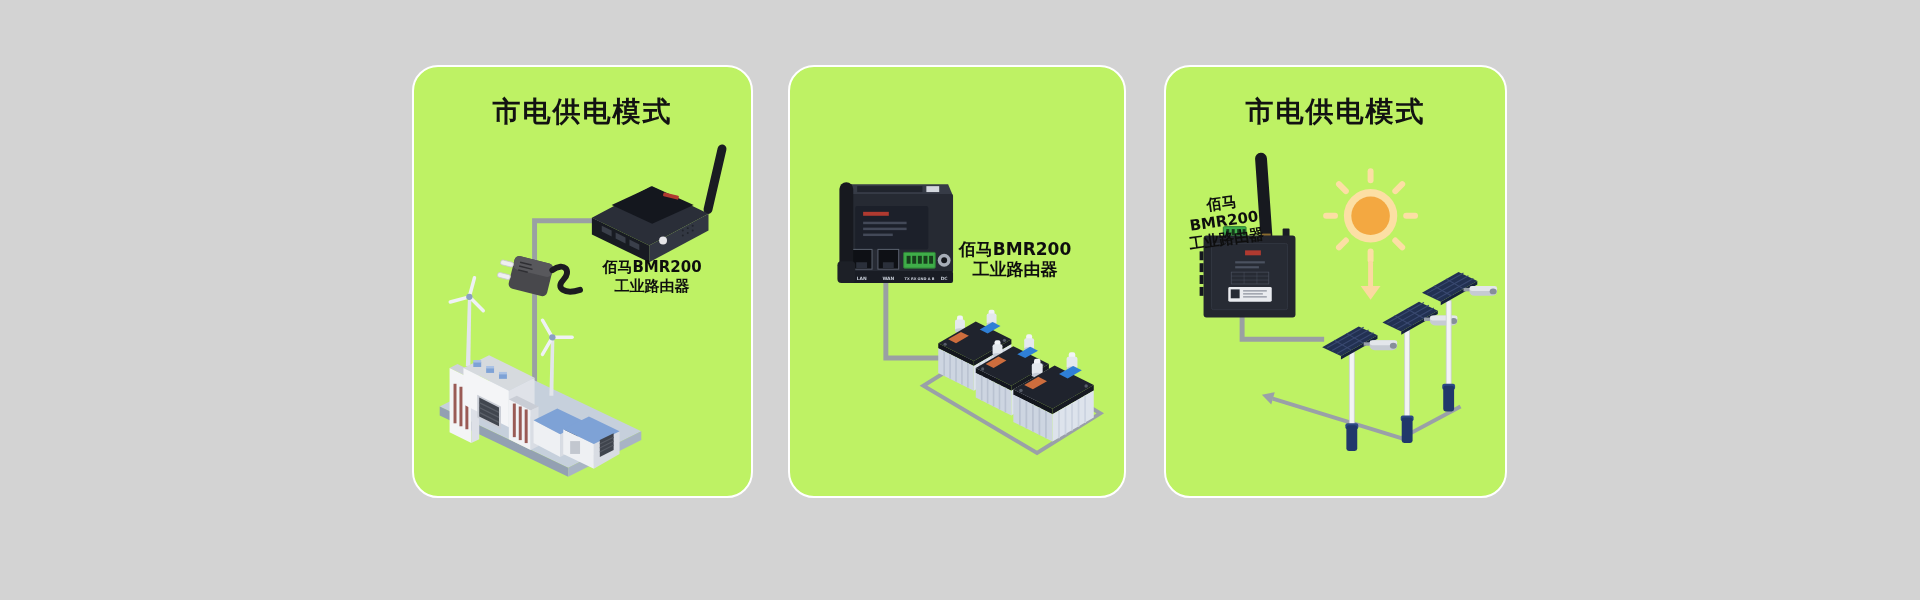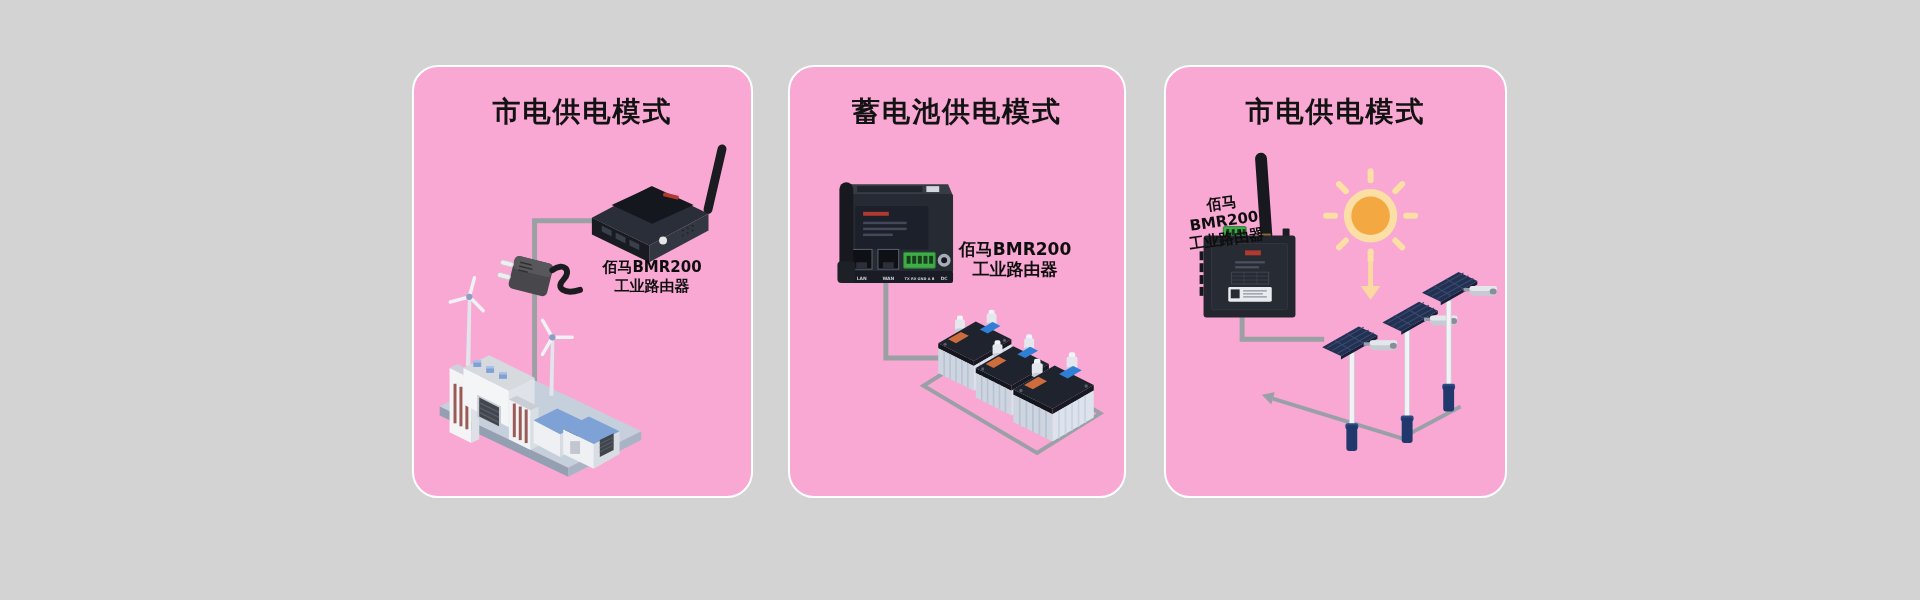--- a/index.html
+++ b/index.html
@@ -1,18 +1,18 @@
 <!DOCTYPE html>
 <html><head>
 <meta charset="utf-8">
 <style>
   html,body{margin:0;padding:0;}
   body{font-family:"DejaVu Sans","Liberation Sans",sans-serif;}
   .stage{position:relative;width:1920px;height:600px;background:#d3d3d3;overflow:hidden;}
-  .card{position:absolute;top:65px;height:433px;background:#f9a8d4;border:2.5px solid #ffffff;
+  .card{position:absolute;top:65px;height:433px;background:#bef264;border:2.5px solid #ffffff;
         border-radius:26px;box-sizing:border-box;padding-left:12px;}
   #card-mains{left:412px;width:341px;}
   #card-battery{left:788px;width:338px;}
   #card-solar{left:1164px;width:343px;}
   .card-title{position:absolute;top:26px;left:0;right:0;text-align:center;
         font-size:28px;font-weight:700;color:#121212;letter-spacing:2px;}
   .art{position:absolute;left:0;top:0;width:100%;height:100%;}
   .device-label{position:absolute;font-weight:700;color:#0e0e0e;text-align:center;}
   .c1-label{left:158px;top:191px;width:160px;font-size:15px;line-height:1.25;}
   .c2-label{left:150px;top:172px;width:150px;font-size:17px;line-height:1.2;}
@@ -234,21 +234,20 @@
           <text x="99.5" y="215.5" font-size="4.5">WAN</text>
           <text x="131" y="215" font-size="3.6">TX RX GND A B</text>
           <text x="156" y="215.5" font-size="4.5">DC</text>
         </g>
 
         <rect x="50" y="116" width="14" height="100" rx="7" fill="#17191f"></rect>
         <rect x="48" y="196" width="18" height="22" rx="4" fill="#1d2027"></rect>
       </g>
     </svg>
 
-    <div class="card-title">蓄电池供电模式</div>
     <div class="device-label c2-label">
       <div>佰马BMR200</div>
       <div>工业路由器</div>
     </div>
   </div>
 
   <div class="card" id="card-solar">
     <svg class="art" viewBox="0 0 343 433">
       <defs>
         <g id="lamp-top">

